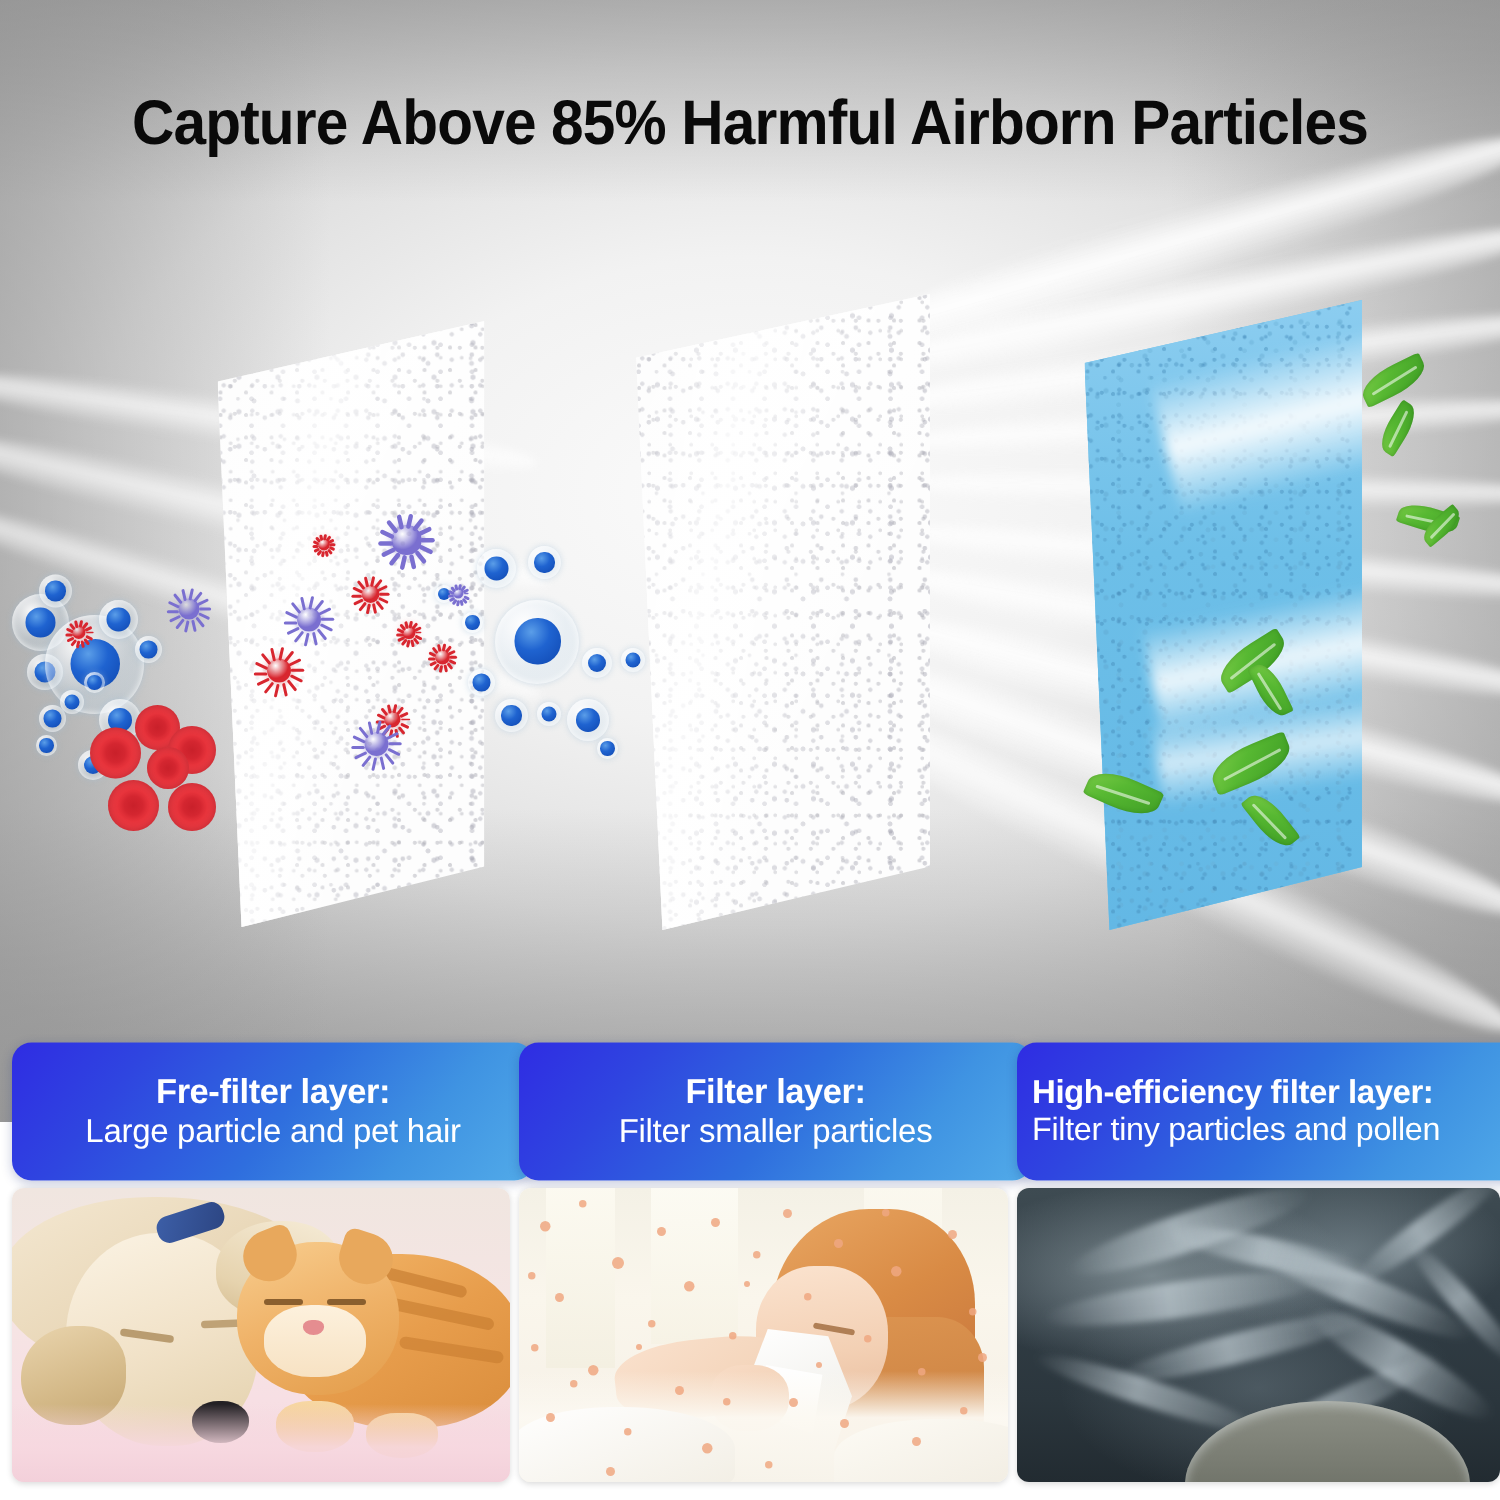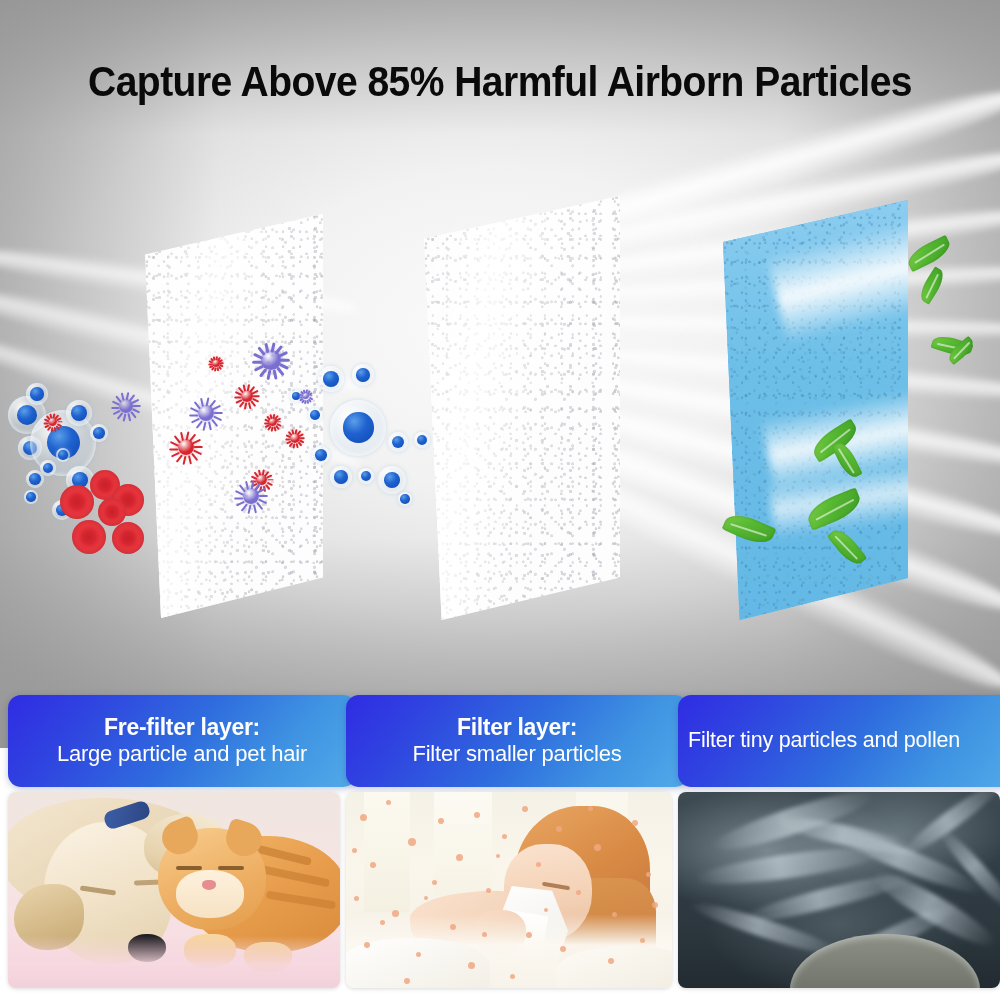--- a/index.html
+++ b/index.html
@@ -504,20 +504,21 @@
   <div class="cards">
     <div class="card c1" style="left:8px;width:332px;">
       <div class="ttl">Fre-filter layer:</div>
       <div class="sub">Large particle and pet hair</div>
     </div>
     <div class="card c2" style="left:346px;width:326px;">
       <div class="ttl">Filter layer:</div>
       <div class="sub">Filter smaller particles</div>
     </div>
     <div class="card c3" style="left:678px;width:330px;">
+      <div class="ttl">High-efficiency filter layer:</div>
       <div class="sub">Filter tiny particles and pollen</div>
     </div>
   </div>
 
   <div class="photos">
 
     <div class="photo" style="left:8px;width:332px;">
       <div class="ph-in pets">
 
         <div class="pet-el" style="left:-8px;top:6px;width:220px;height:120px;border-radius:46% 52% 40% 50%;background:linear-gradient(150deg,#f4e8d2 0%,#e8d6b6 55%,#d9c29b 100%);"></div>

